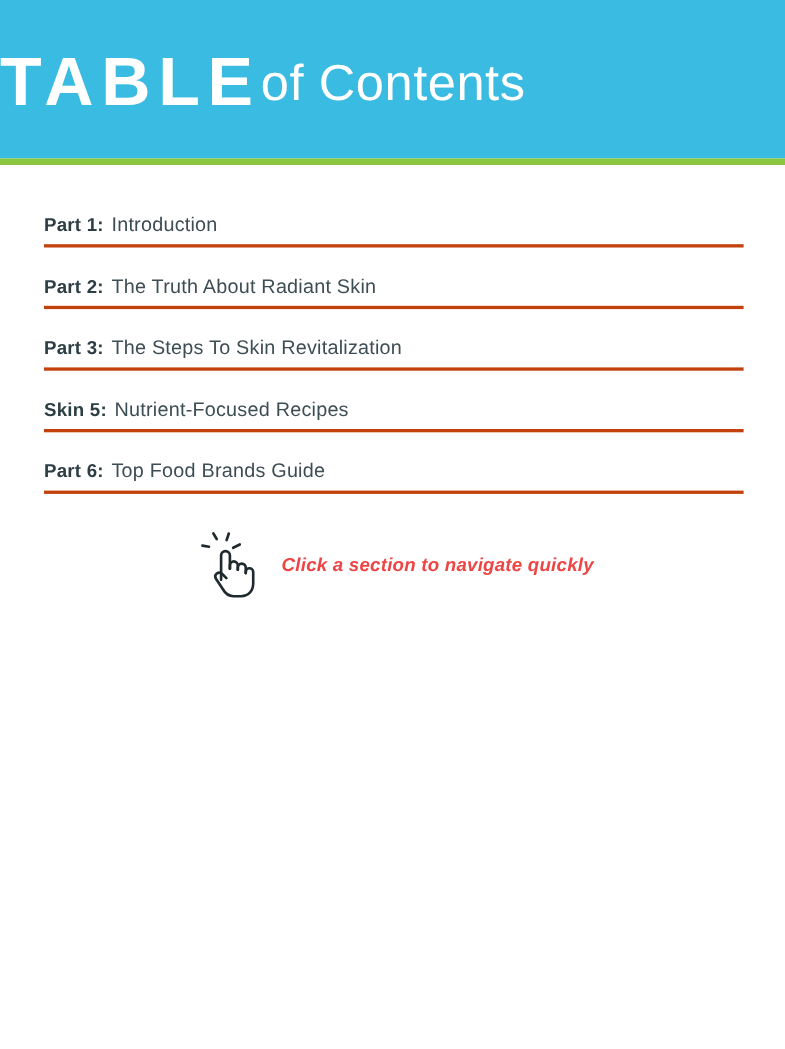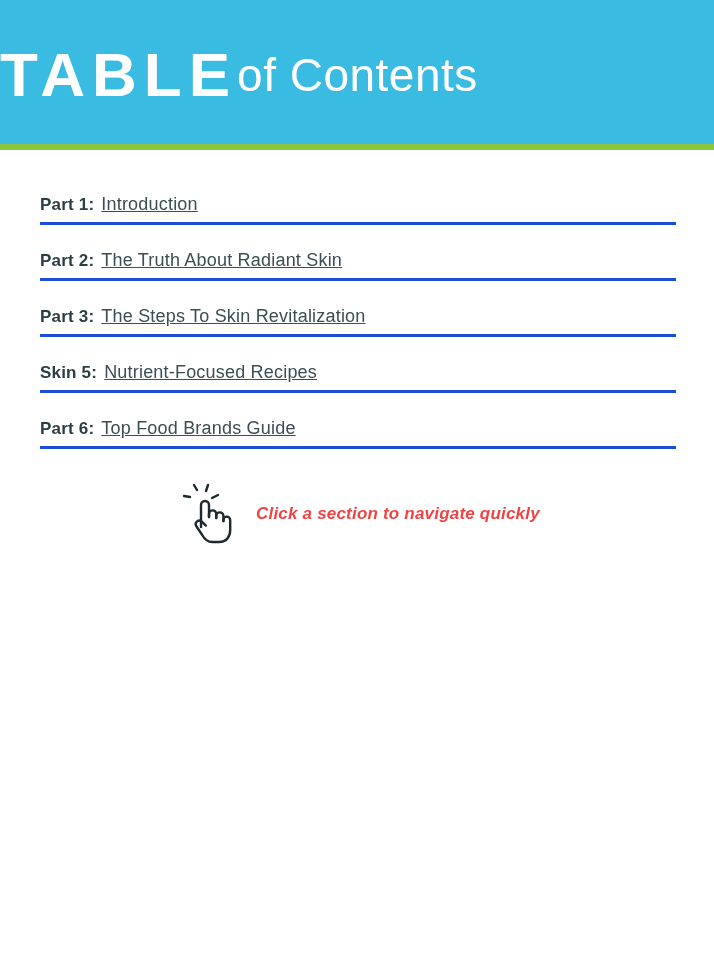--- a/index.html
+++ b/index.html
@@ -60,41 +60,40 @@
     margin: 0;
     padding: 44px 40px 0 40px;
     box-sizing: border-box;
     width: 714px;
   }
   .toc-item {
     width: 636px;
     box-sizing: border-box;
     padding-bottom: 7px;
     margin-bottom: 25px;
-    border-bottom: 3px solid #1d4ed8;
+    border-bottom: 3px solid #c2410c;
     cursor: pointer;
   }
   .toc-line {
     display: flex;
     align-items: baseline;
     white-space: nowrap;
   }
   .toc-part {
     color: #2c3e44;
     font-size: 17px;
     font-weight: bold;
     letter-spacing: 0.2px;
     margin-right: 7px;
   }
   .toc-label {
     color: #3d4d54;
     font-size: 18px;
     font-weight: normal;
     letter-spacing: 0.2px;
-    text-decoration: underline;
   }
 
   
   .note {
     margin-top: 30px;
     padding-left: 140px;
     display: flex;
     align-items: center;
     height: 70px;
   }

